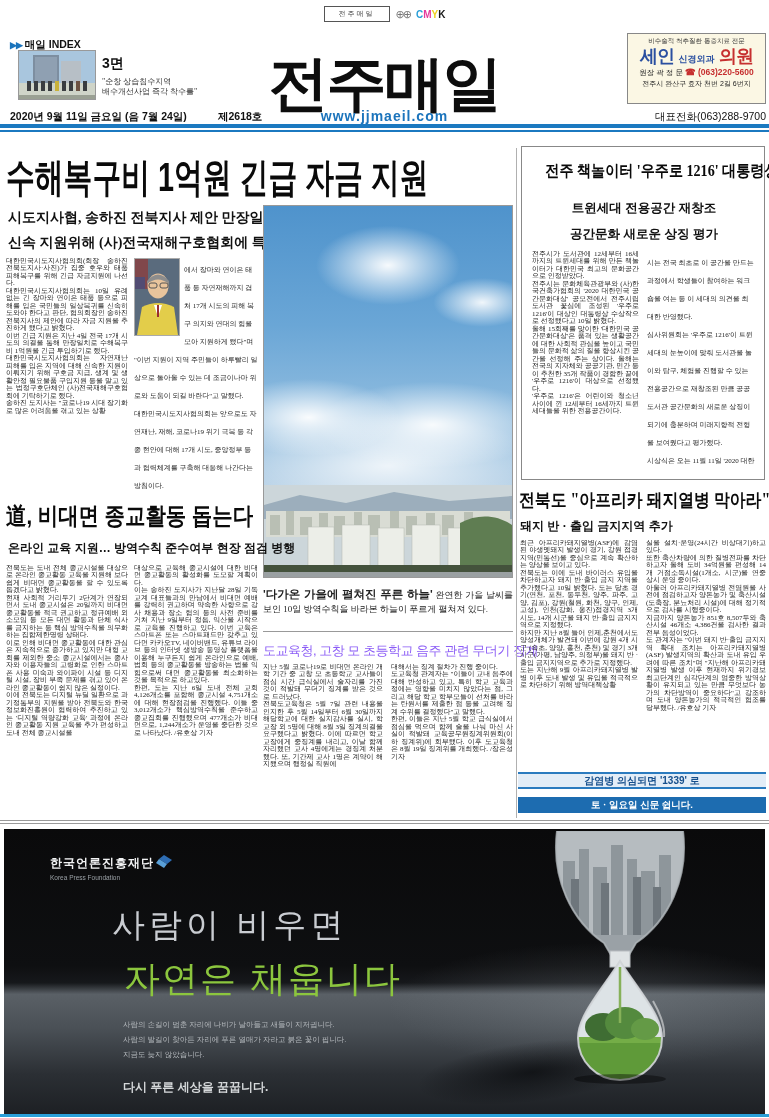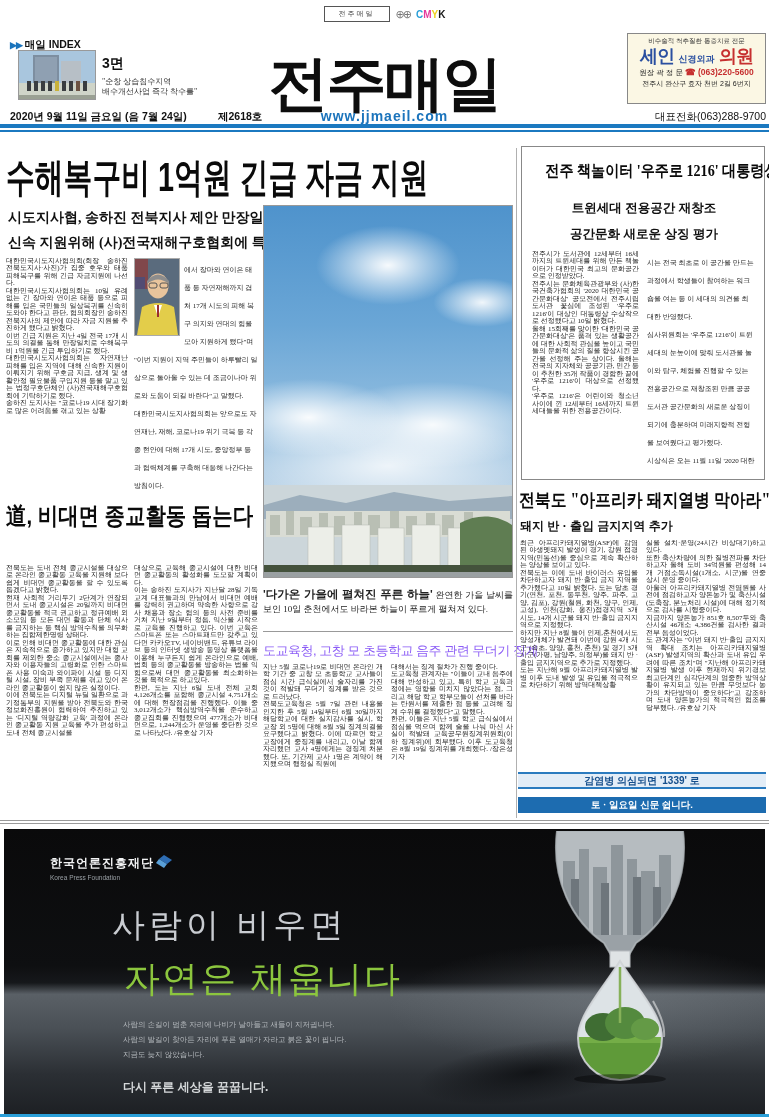--- a/index.html
+++ b/index.html
@@ -218,32 +218,33 @@
           <rect x="148" y="40" width="28" height="42"></rect>
         <rect x="184" y="43" width="26" height="39"></rect>
       </g>
       <path d="M196 38 C214 28 234 30 248 40 L248 82 L196 82 Z" fill="#5f7d52"></path>
       <rect x="0" y="80" width="248" height="8" fill="#44523c"></rect>
       <rect x="0" y="87" width="248" height="5" fill="#9aa0a2"></rect>
     </svg>
   </div>
   <div class="caption">
     <b>'다가온 가을에 펼쳐진 푸른 하늘'</b>
-    <span>완연한 가을 날씨를 보인 10일 춘천에서도 바라본 하늘이 푸르게 펼쳐져 있다.</span>
+    <span>완연한 가을 날씨를 보인 10일 방역수칙을 바라본 하늘이 푸르게 펼쳐져 있다.</span>
   </div>
   <div class="divider" style="left:263px; top:631px; width:250px; height:1px;"></div>
 
   <div class="h3">도교육청, 고창 모 초등학교 음주 관련 무더기 징계</div>
   <div class="bcol" style="left:263px; top:664px; width:120px; height:152px;">지난 5월 코로나19로 비대면 온라인 개학 기간 중 고창 모 초등학교 교사들이 점심 시간 급식실에서 술자리를 가진 것이 적발돼 무더기 징계를 받은 것으로 드러났다.
 전북도교육청은 5월 7일 관련 내용을 인지한 후 5월 14일부터 6월 30일까지 해당학교에 대한 실지감사를 실시, 학교장 외 5명에 대해 8월 3일 징계의결을 요구했다고 밝혔다. 이에 따르면 학교 교장에게 중징계를 내리고, 이날 함께 자리했던 교사 4명에게는 경징계 처분했다. 또, 기간제 교사 1명은 계약이 해지됐으며 행정실 직원에</div>
   <div class="bcol" style="left:391px; top:664px; width:122px; height:152px;">대해서는 징계 절차가 진행 중이다.
 도교육청 관계자는 "이들이 교내 음주에 대해 반성하고 있고, 특히 학교 교육과정에는 영향을 미치지 않았다는 점, 그리고 해당 학교 학부모들이 선처를 바라는 탄원서를 제출한 점 등을 고려해 징계 수위를 결정했다"고 말했다.
 한편, 이들은 지난 5월 학교 급식실에서 점심을 먹으며 함께 술을 나눠 마신 사실이 적발돼 교육공무원징계위원회(이하 징계위)에 회부됐다. 이후 도교육청은 8월 19일 징계위를 개최했다.  /장은성 기자</div>
 
   <div class="h2">道, 비대면 종교활동 돕는다</div>
+  <div class="sub2">온라인 교육 지원… 방역수칙 준수여부 현장 점검 병행</div>
   <div class="bcol" style="left:6px; top:565px; width:122px; height:253px;">전북도는 도내 전체 종교시설을 대상으로 온라인 종교활동 교육을 지원해 보다 쉽게 비대면 종교활동을 할 수 있도록 돕겠다고 밝혔다.
 현재 사회적 거리두기 2단계가 연장되면서 도내 종교시설은 20일까지 비대면 종교활동을 적극 권고하고 정규예배 외 소모임 등 모든 대면 활동과 단체 식사를 금지하는 등 핵심 방역수칙을 의무화하는 집합제한명령 상태다.
 이로 인해 비대면 종교활동에 대한 관심은 지속적으로 증가하고 있지만 대형 교회를 제외한 중소 종교시설에서는 종사자와 이용자들의 고령화로 인한 스마트폰 사용 미숙과 와이파이 시설 등 디지털 시설, 장비 부족 문제를 겪고 있어 온라인 종교활동이 쉽지 않은 실정이다.
 이에 전북도는 디지털 뉴딜 일환으로 과기정통부의 지원을 받아 전북도와 한국정보화진흥원이 협력하여 추진하고 있는 '디지털 역량강화 교육' 과정에 온라인 종교활동 지원 교육을 추가 편성하고 도내 전체 종교시설을</div>
   <div class="bcol" style="left:134px; top:565px; width:124px; height:253px;">대상으로 교육해 종교시설에 대한 비대면 종교활동의 활성화를 도모할 계획이다.
 이는 송하진 도지사가 지난달 28일 기독교계 대표들과의 만남에서 비대면 예배를 강력히 권고하며 약속한 사항으로 강사 채용과 장소 협의 등의 사전 준비를 거쳐 지난 9일부터 정읍, 익산을 시작으로 교육을 진행하고 있다. 이번 교육은 스마트폰 또는 스마트패드만 갖추고 있다면 카카오TV, 네이버밴드, 유튜브 라이브 등의 인터넷 생방송 동영상 플랫폼을 이용해 누구든지 쉽게 온라인으로 예배, 법회 등의 종교활동을 방송하는 법을 익힘으로써 대면 종교활동을 최소화하는 것을 목적으로 하고있다.
 한편, 도는 지난 6일 도내 전체 교회 4,126개소를 포함해 종교시설 4,751개소에 대해 현장점검을 진행했다. 이들 중 3,012개소가 핵심방역수칙을 준수하고 종교집회를 진행했으며 477개소가 비대면으로, 1,244개소가 운영을 중단한 것으로 나타났다.  /유호상 기자</div>
 
   <div class="vrule"></div>
 

